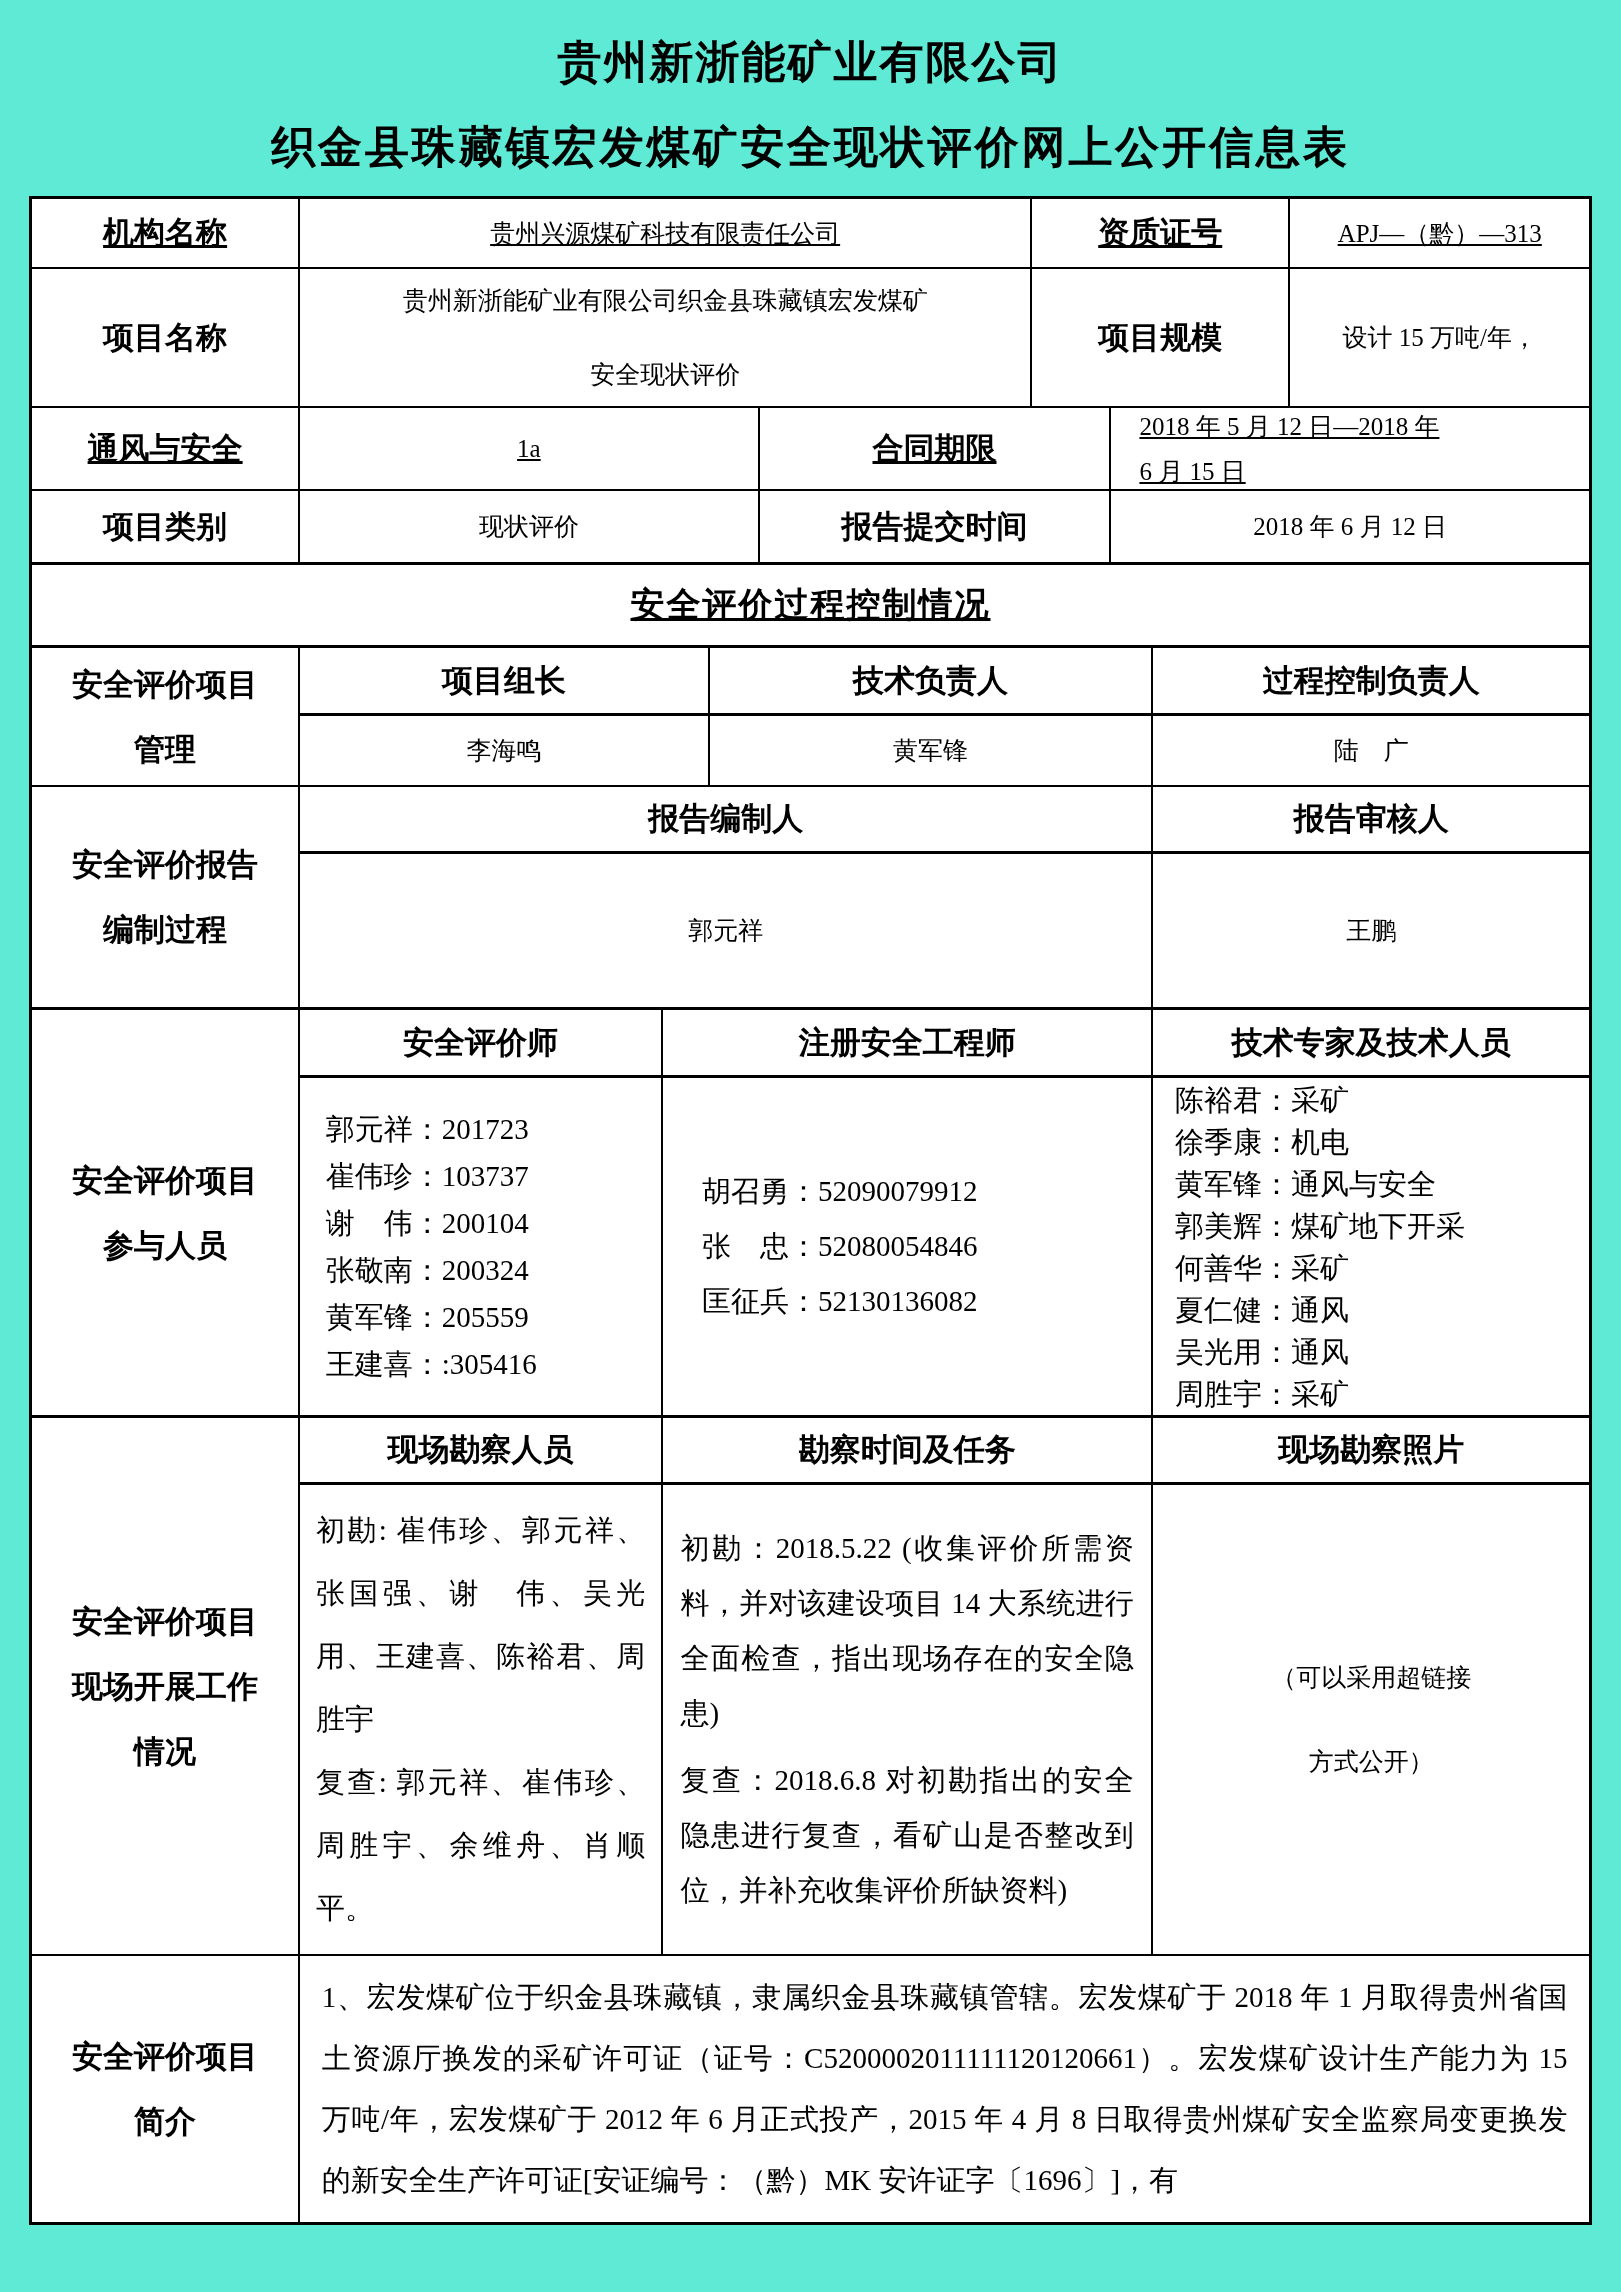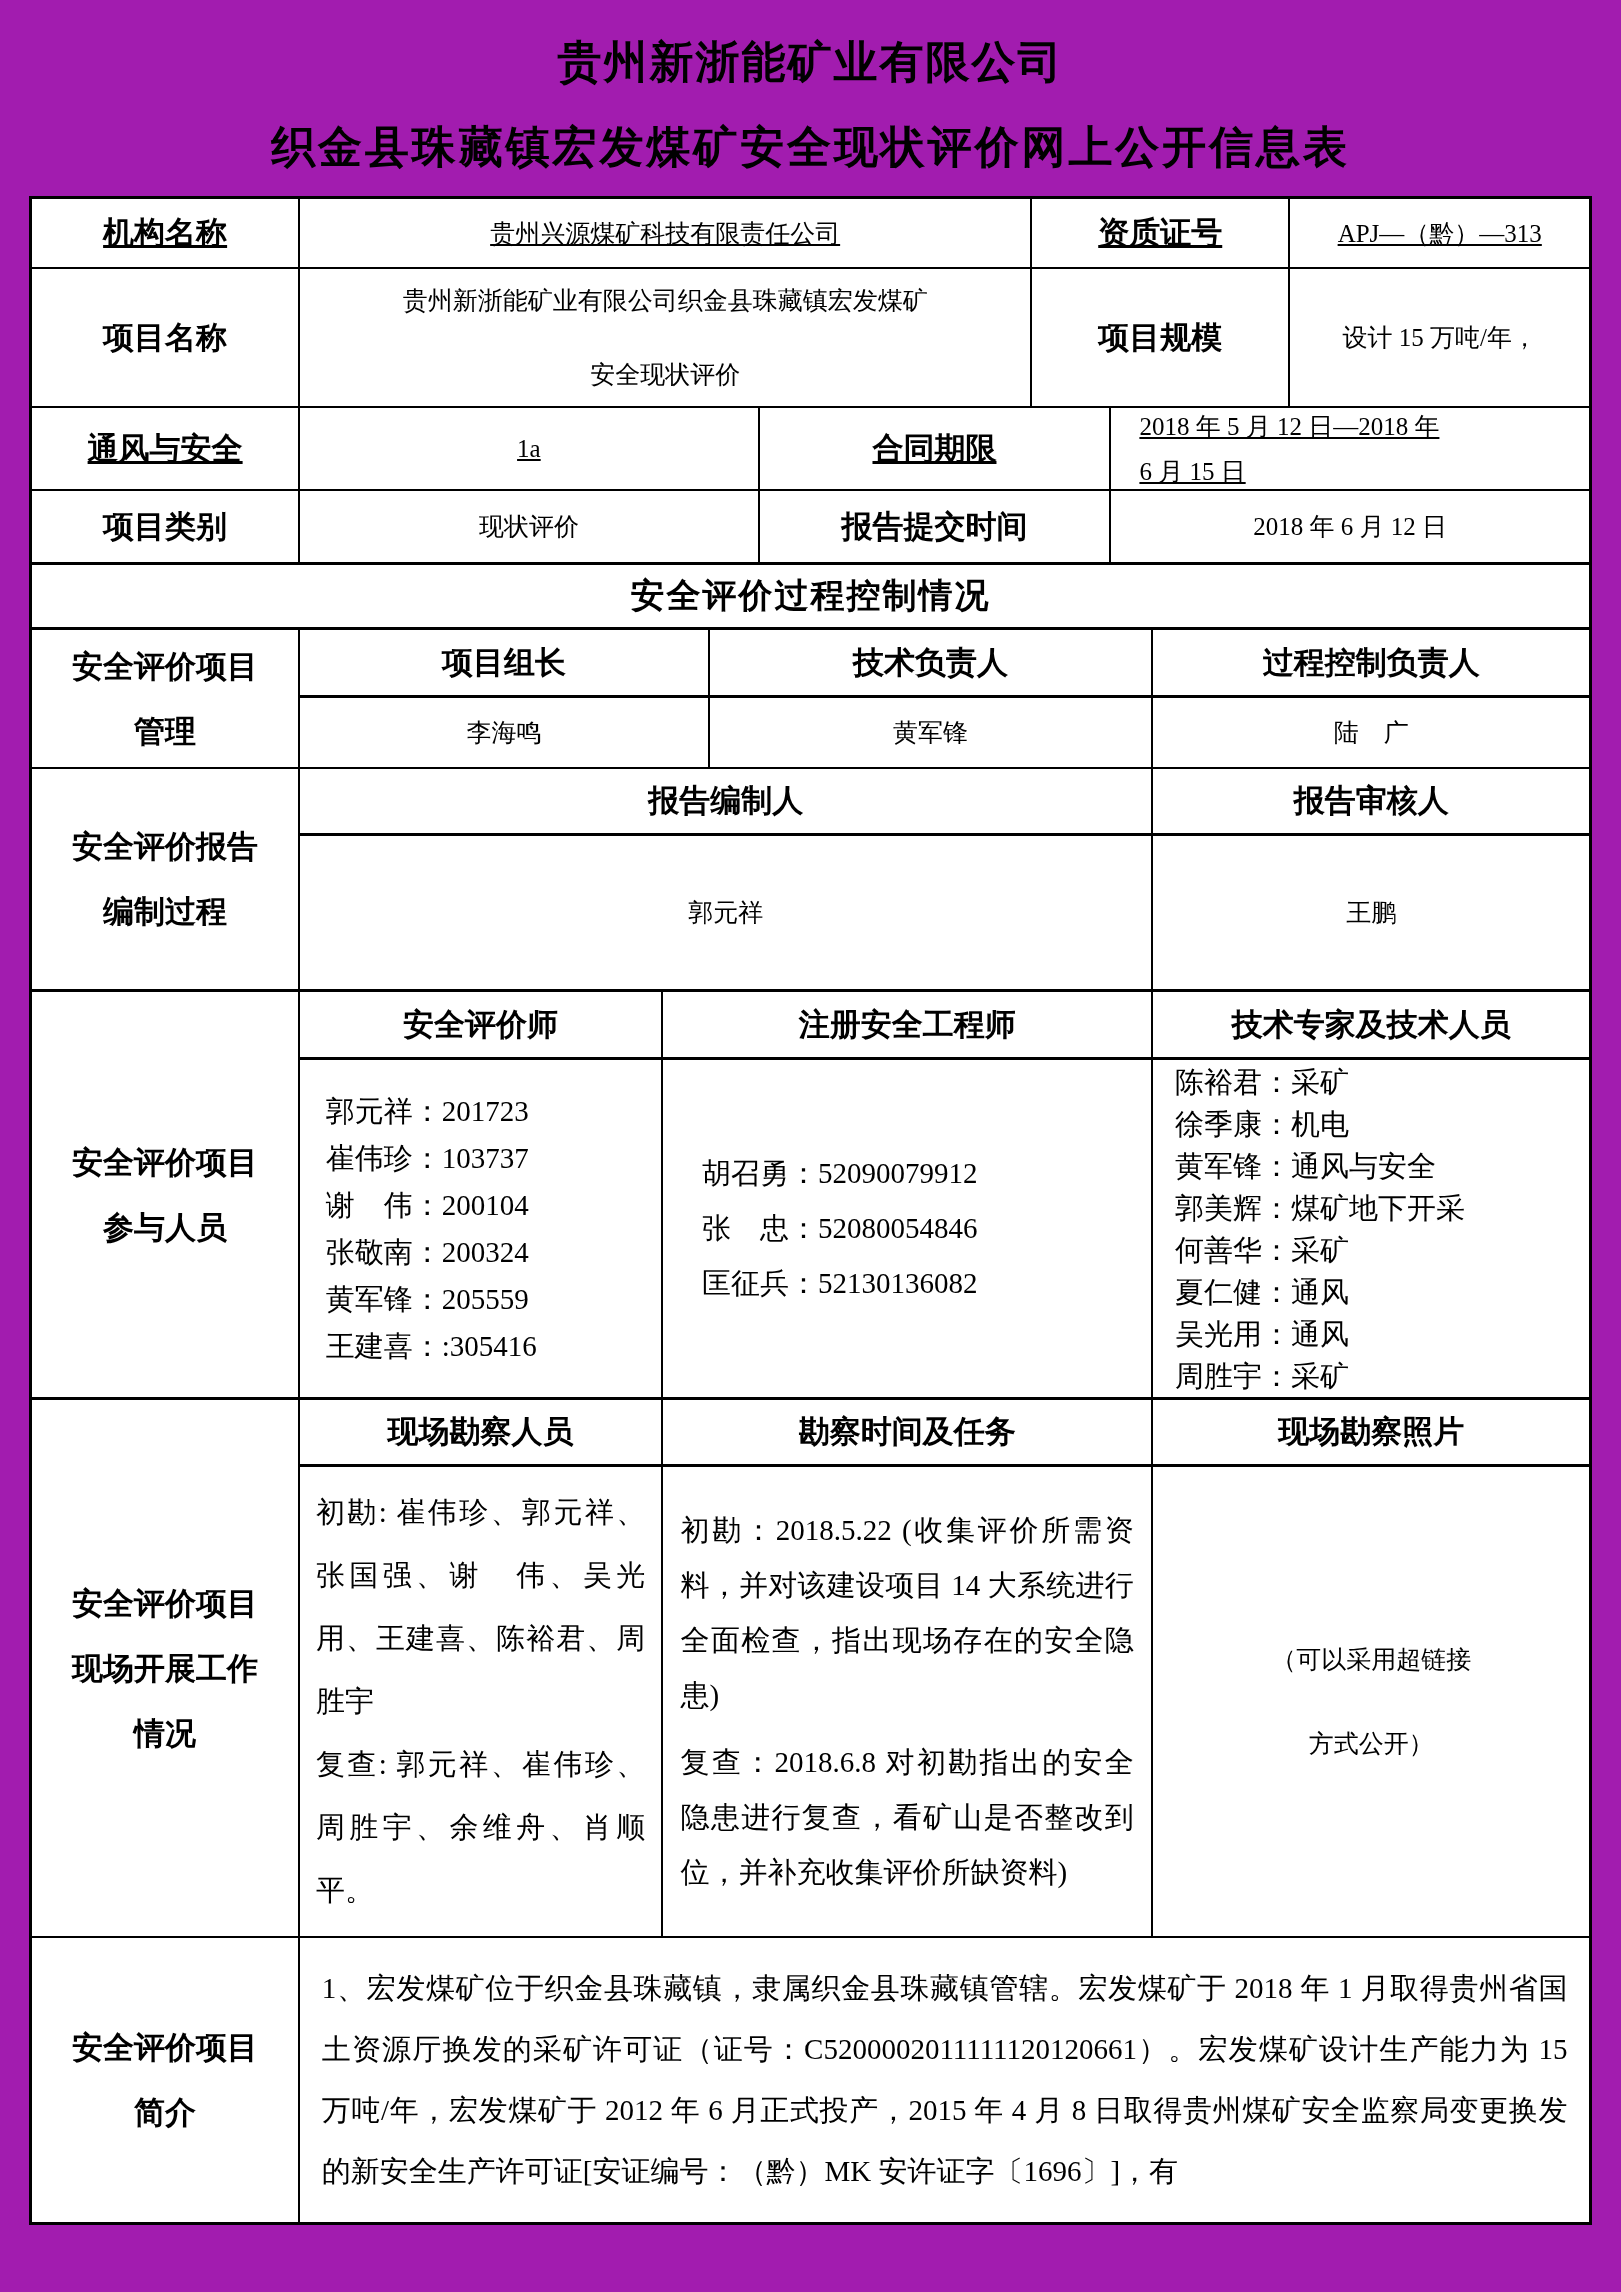--- a/index.html
+++ b/index.html
@@ -1,28 +1,28 @@
 <!DOCTYPE html>
 <html><head>
 <meta charset="utf-8">
 <style>
   * { margin:0; padding:0; }
   html,body { background:#888; }
-  .page { position:relative; width:1621px; height:2293px; background:#a21caf;
+  .page { position:relative; width:1621px; height:2293px; background:#5eead4;
           font-family:"Liberation Serif","DejaVu Serif",serif; color:#000; overflow:hidden; }
   .title { position:absolute; top:33px; left:0; width:100%; text-align:center;
            font-size:44px; font-weight:bold; letter-spacing:2px; }
   .subtitle { position:absolute; top:118px; left:0; width:100%; text-align:center;
               font-size:44px; font-weight:bold; letter-spacing:2.9px; }
   .tbl { position:absolute; left:29px; top:196px; width:1563px; height:2029px;
          border:3.9px solid #000; box-sizing:border-box; display:flex; flex-direction:column; background:#fff; }
   .sec { display:grid; box-sizing:border-box; flex:0 0 auto; }
   .secA { grid-template-columns:17.1% 47.0% 16.6% 19.3%; grid-template-rows:70px 1fr; height:207px; }
   .secB { border-top:2.9px solid #000; grid-template-columns:17.1% 29.5% 22.6% 30.8%; grid-template-rows:83px 1fr; height:156px; }
-  .secC { border-top:3.9px solid #000; grid-template-columns:100%; height:65px; }
+  .secC { border-top:3.9px solid #000; grid-template-columns:100%; height:83px;text-decoration:underline; }
   .secD { border-top:3.9px solid #000; grid-template-columns:17.1% 26.3% 28.5% 28.1%; grid-template-rows:68px 1fr; height:140px; }
   .secE { border-top:2.9px solid #000; grid-template-columns:17.1% 54.8% 28.1%; grid-template-rows:67px 1fr; height:222px; }
   .secF { border-top:3.9px solid #000; grid-template-columns:17.1% 23.3% 31.5% 28.1%; grid-template-rows:68px 1fr; height:408px; }
   .secG { border-top:3.9px solid #000; grid-template-columns:17.1% 23.3% 31.5% 28.1%; grid-template-rows:67px 1fr; height:539px; }
   .secH { border-top:2.9px solid #000; grid-template-columns:17.1% 82.9%; flex:1 1 auto; }
   .c { box-sizing:border-box; display:flex; flex-direction:column; justify-content:center;
        align-items:center; overflow:hidden; }
   .bl { border-left:2px solid #000; }
   .rsep { border-bottom:2px solid #000;text-decoration:underline; }
   .hdr { border-bottom:3.9px solid #000; }

